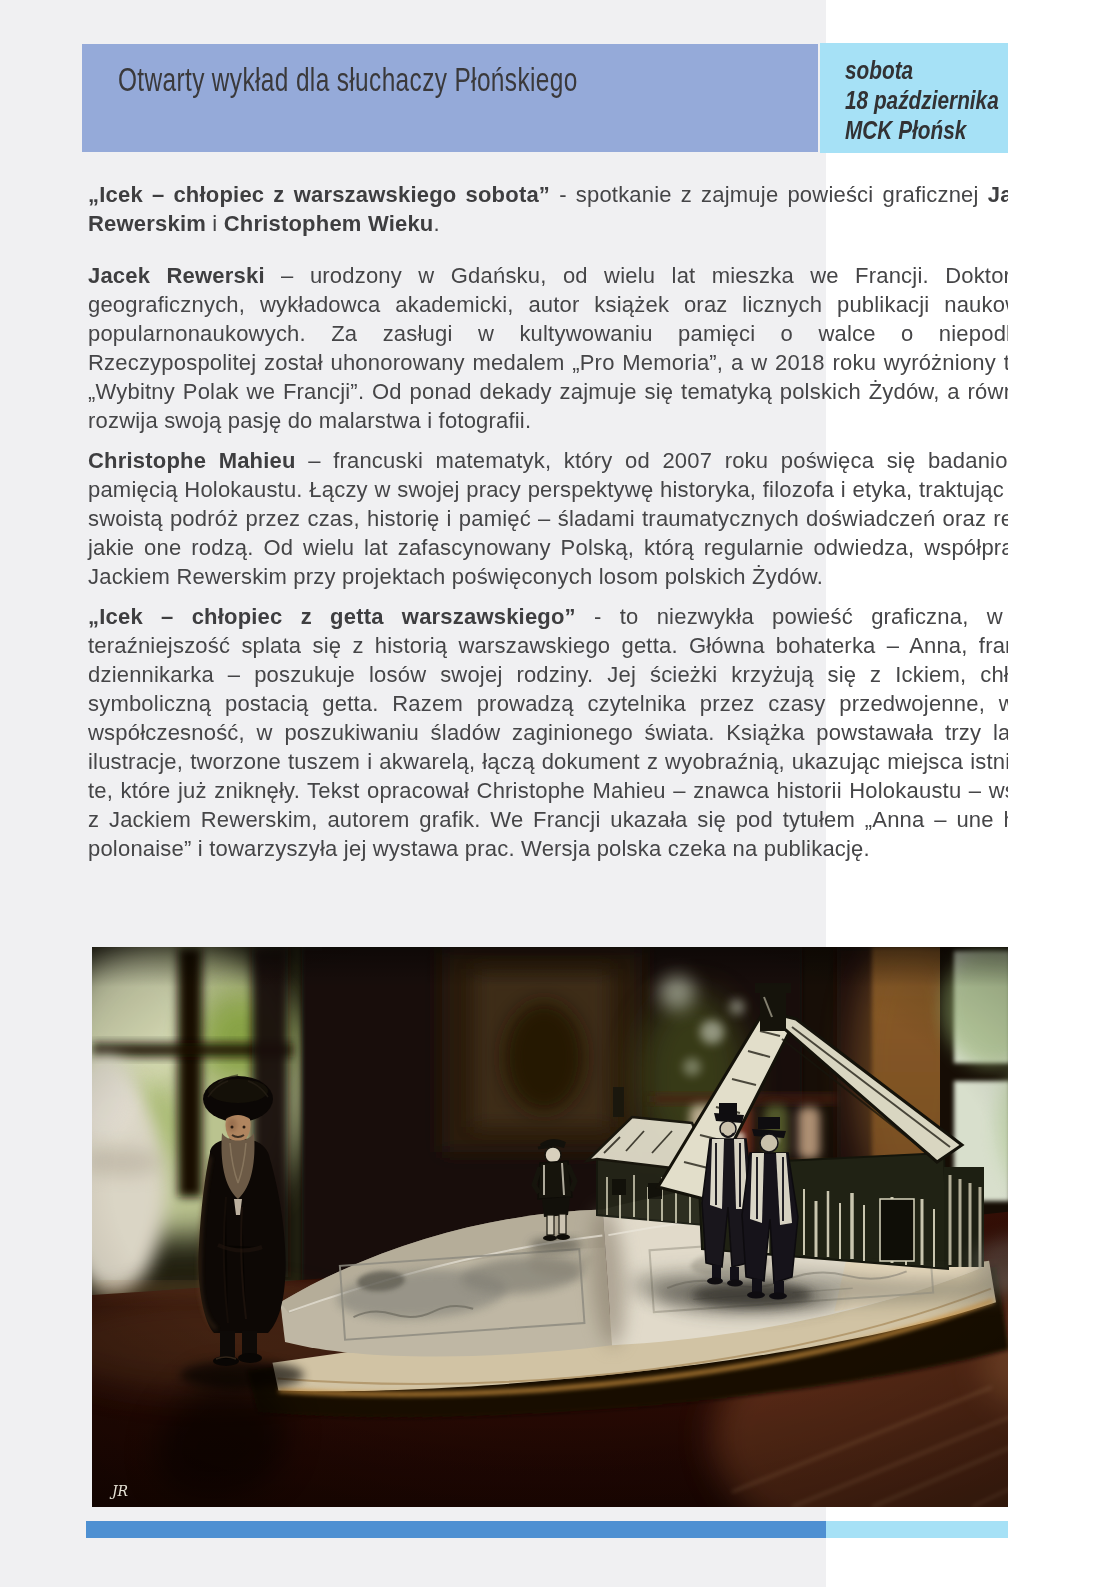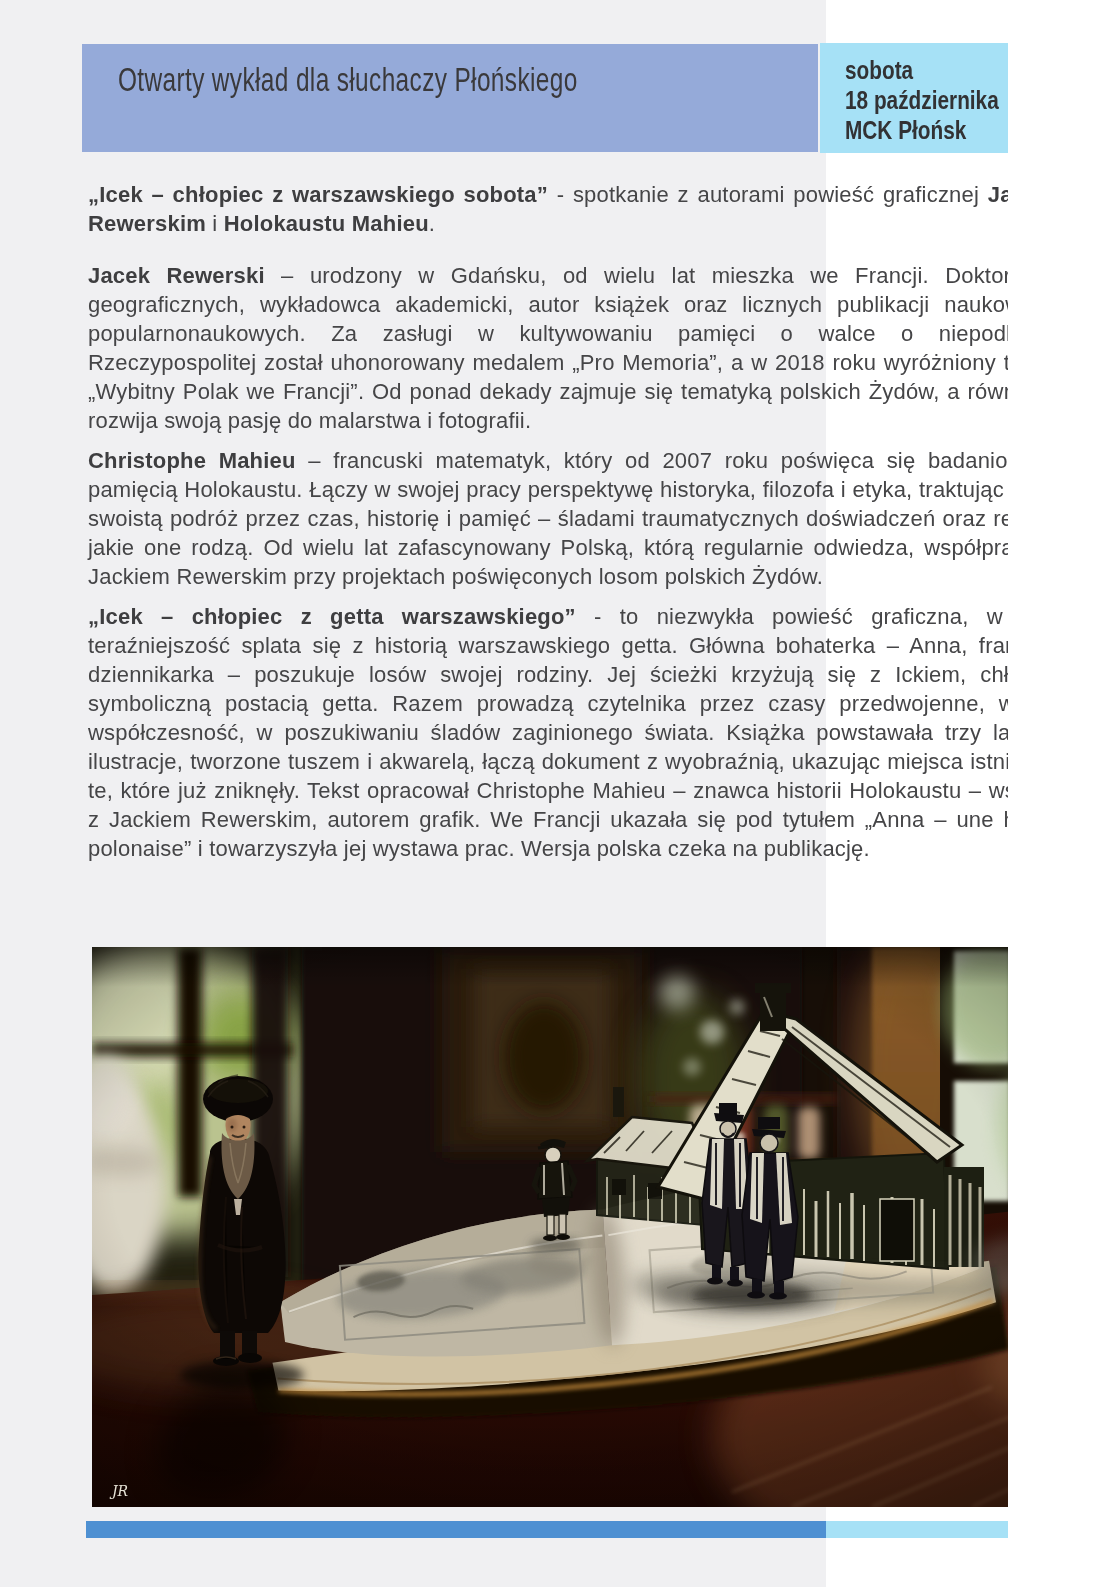--- a/index.html
+++ b/index.html
@@ -7,21 +7,21 @@
   .page{position:relative;width:1008px;height:1587px;overflow:hidden;background:#ffffff;}
   .gray-col{position:absolute;left:0;top:0;width:826px;height:1587px;background:#f0f0f2;}
   .white-col{position:absolute;left:826px;top:0;width:293px;height:1587px;background:#ffffff;}
 
   .header-box{position:absolute;left:82px;top:44px;width:736px;height:108px;background:#95aad9;}
   .header-inner{padding:17px 0 0 36px;}
   .hline{font-size:33px;line-height:37px;color:#3a393b;letter-spacing:.5px;display:block;}
   .hline > span{display:inline-block;transform:scaleX(.74);transform-origin:0 50%;white-space:nowrap;}
 
   .date-box{position:absolute;left:820px;top:43px;width:256px;height:110px;background:#a6e1f6;}
-  .date-inner{padding:12px 0 0 25px;}
+  .date-inner{padding:12px 0 0 25px;font-style:italic;}
   .dline{font-size:26px;line-height:30px;color:#323234;font-weight:700;display:block;}
   .dline > span{display:inline-block;transform:scaleX(.8);transform-origin:0 50%;white-space:nowrap;}
 
   .textcol{position:absolute;left:88px;top:180px;width:988px;}
   .textcol p{margin:0 0 11px 0;font-size:22px;line-height:29px;color:#454547;text-align:justify;letter-spacing:.2px;}
   .textcol p.p1{margin-bottom:23px;}
   .textcol .b{font-weight:700;color:#3e3e40;}
 
   .photo{position:absolute;left:88px;top:943px;width:1031px;height:560px;margin:4px;}
   .photo svg{display:block;}
@@ -45,21 +45,21 @@
 
   <aside class="date-box">
     <div class="date-inner">
       <span class="dline"><span>sobota</span></span>
       <span class="dline"><span>18 października</span></span>
       <span class="dline"><span>MCK Płońsk</span></span>
     </div>
   </aside>
 
   <div class="textcol">
-    <p class="p1"><span class="b">„Icek – chłopiec z warszawskiego sobota”</span><span> - spotkanie z autorami powieść graficznej </span><span class="b">Jackiem Rewerskim</span><span> i </span><span class="b">Holokaustu Mahieu</span><span>.</span></p>
+    <p class="p1"><span class="b">„Icek – chłopiec z warszawskiego sobota”</span><span> - spotkanie z zajmuje powieści graficznej </span><span class="b">Jackiem Rewerskim</span><span> i </span><span class="b">Christophem Wieku</span><span>.</span></p>
     <p><span class="b">Jacek Rewerski</span><span> – urodzony w Gdańsku, od wielu lat mieszka we Francji. Doktor nauk geograficznych, wykładowca akademicki, autor książek oraz licznych publikacji naukowych i popularnonaukowych. Za zasługi w kultywowaniu pamięci o walce o niepodległość Rzeczypospolitej został uhonorowany medalem „Pro Memoria”, a w 2018 roku wyróżniony tytułem „Wybitny Polak we Francji”. Od ponad dekady zajmuje się tematyką polskich Żydów, a równolegle rozwija swoją pasję do malarstwa i fotografii.</span></p>
     <p><span class="b">Christophe Mahieu</span><span> – francuski matematyk, który od 2007 roku poświęca się badaniom nad pamięcią Holokaustu. Łączy w swojej pracy perspektywę historyka, filozofa i etyka, traktując ją jako swoistą podróż przez czas, historię i pamięć – śladami traumatycznych doświadczeń oraz refleksji, jakie one rodzą. Od wielu lat zafascynowany Polską, którą regularnie odwiedza, współpracuje z Jackiem Rewerskim przy projektach poświęconych losom polskich Żydów.</span></p>
     <p><span class="b">„Icek – chłopiec z getta warszawskiego”</span><span> - to niezwykła powieść graficzna, w której teraźniejszość splata się z historią warszawskiego getta. Główna bohaterka – Anna, francuska dziennikarka – poszukuje losów swojej rodziny. Jej ścieżki krzyżują się z Ickiem, chłopcem symboliczną postacią getta. Razem prowadzą czytelnika przez czasy przedwojenne, wojnę i współczesność, w poszukiwaniu śladów zaginionego świata. Książka powstawała trzy lata. Jej ilustracje, tworzone tuszem i akwarelą, łączą dokument z wyobraźnią, ukazując miejsca istniejące i te, które już zniknęły. Tekst opracował Christophe Mahieu – znawca historii Holokaustu – wspólnie z Jackiem Rewerskim, autorem grafik. We Francji ukazała się pod tytułem „Anna – une histoire polonaise” i towarzyszyła jej wystawa prac. Wersja polska czeka na publikację.</span></p>
   </div>
 
   <figure class="photo">
     <svg width="1031" height="560" viewBox="0 0 1031 560" xmlns="http://www.w3.org/2000/svg">
       <defs>
         <filter id="b2" x="-50%" y="-50%" width="200%" height="200%">
             <feGaussianBlur stdDeviation="2"></feGaussianBlur>

